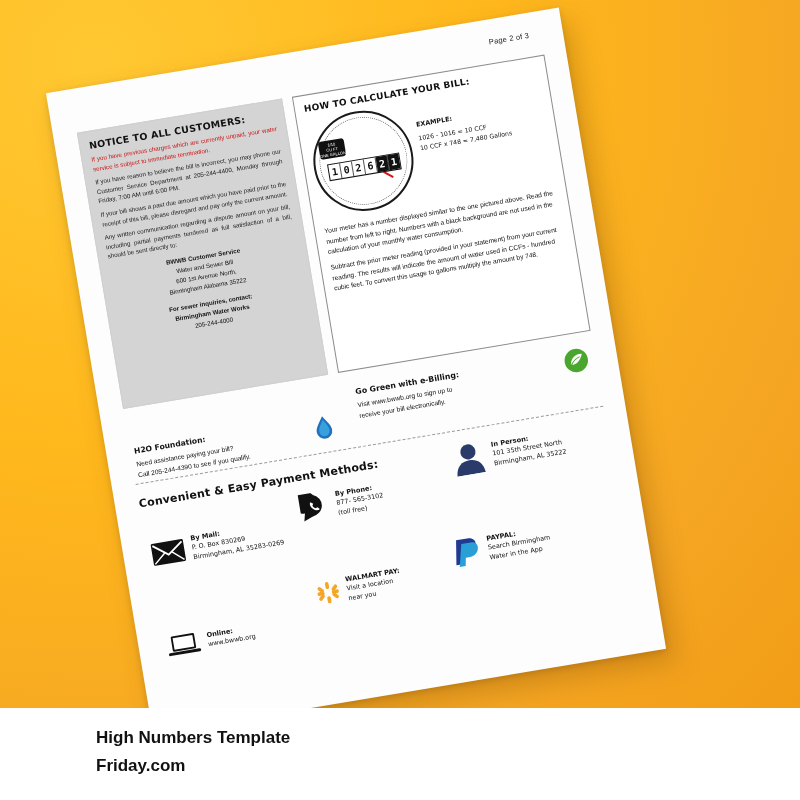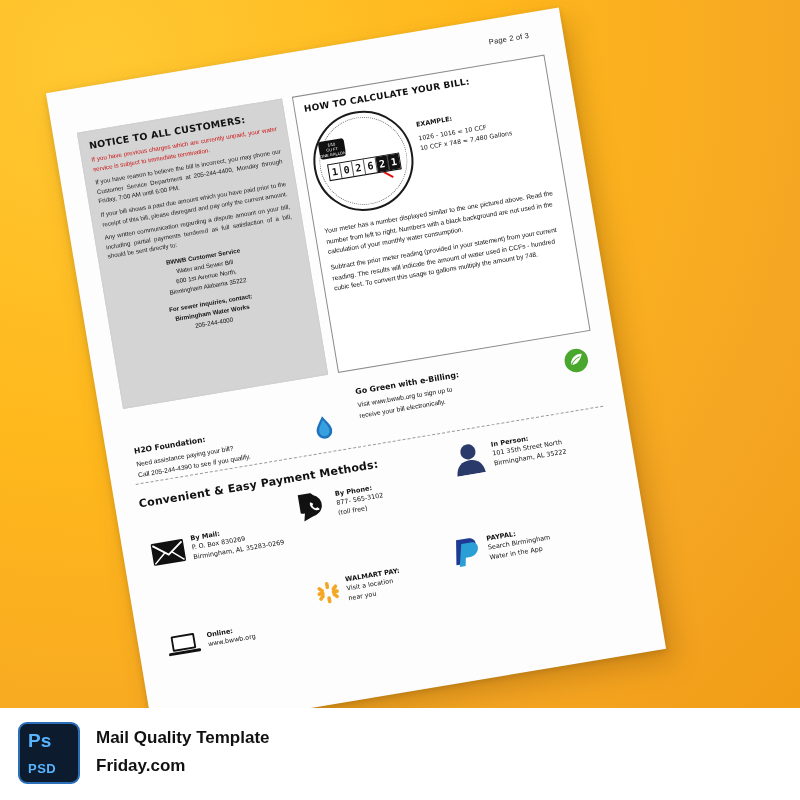--- a/index.html
+++ b/index.html
@@ -313,21 +313,17 @@
               <div>Water in the App</div>
             </div>
           </div>
 
         </div>
       </div>
     </div>
   </div>
 
   <div class="bottom">
-    <div class="psd">
-      <div class="a">Ps</div>
-      <div class="b">PSD</div>
-    </div>
-    <div class="btitle">Mail Quality Template</div>
+    <div class="btitle">High Numbers Template</div>
     <div class="bsub">Friday.com</div>
   </div>
 
 </div>
 
 </body></html>

